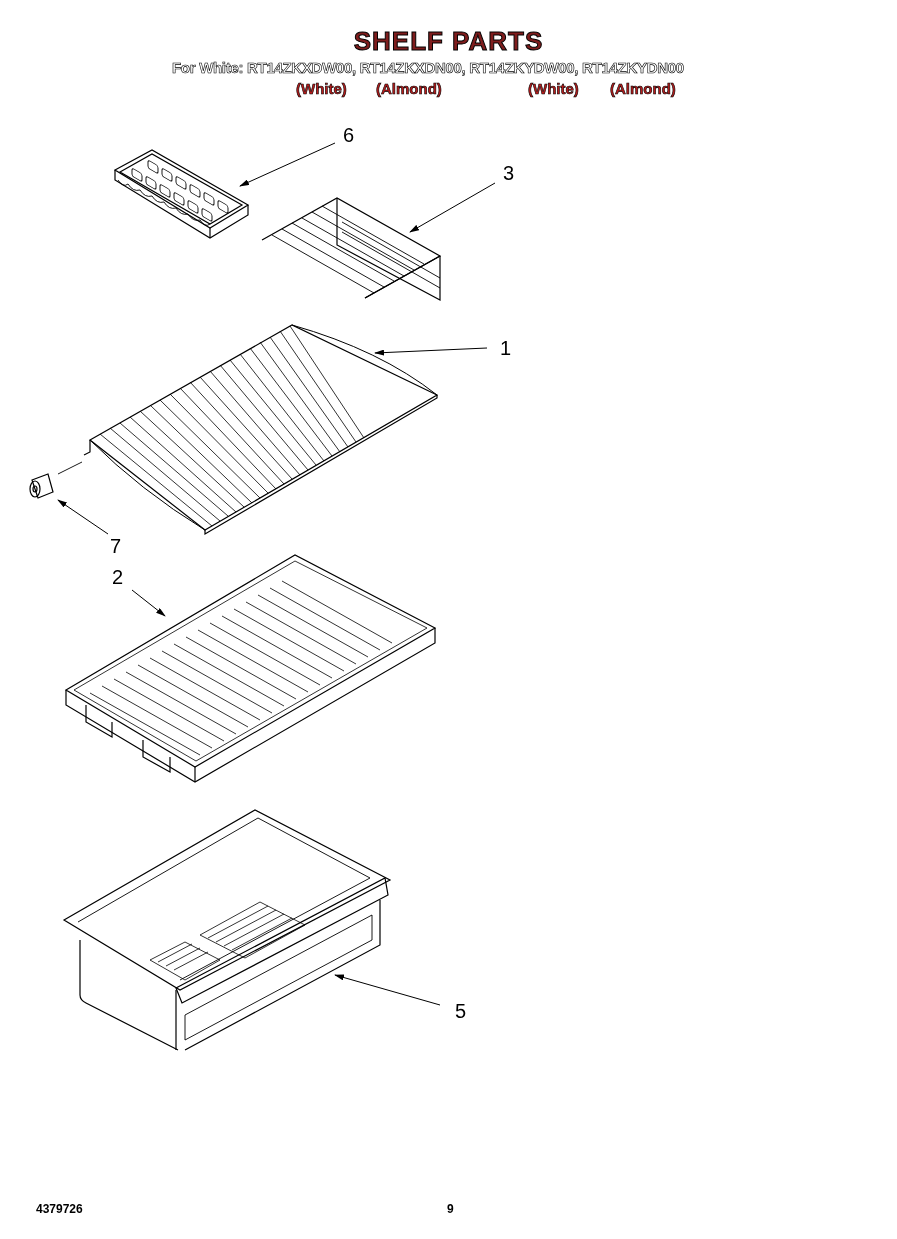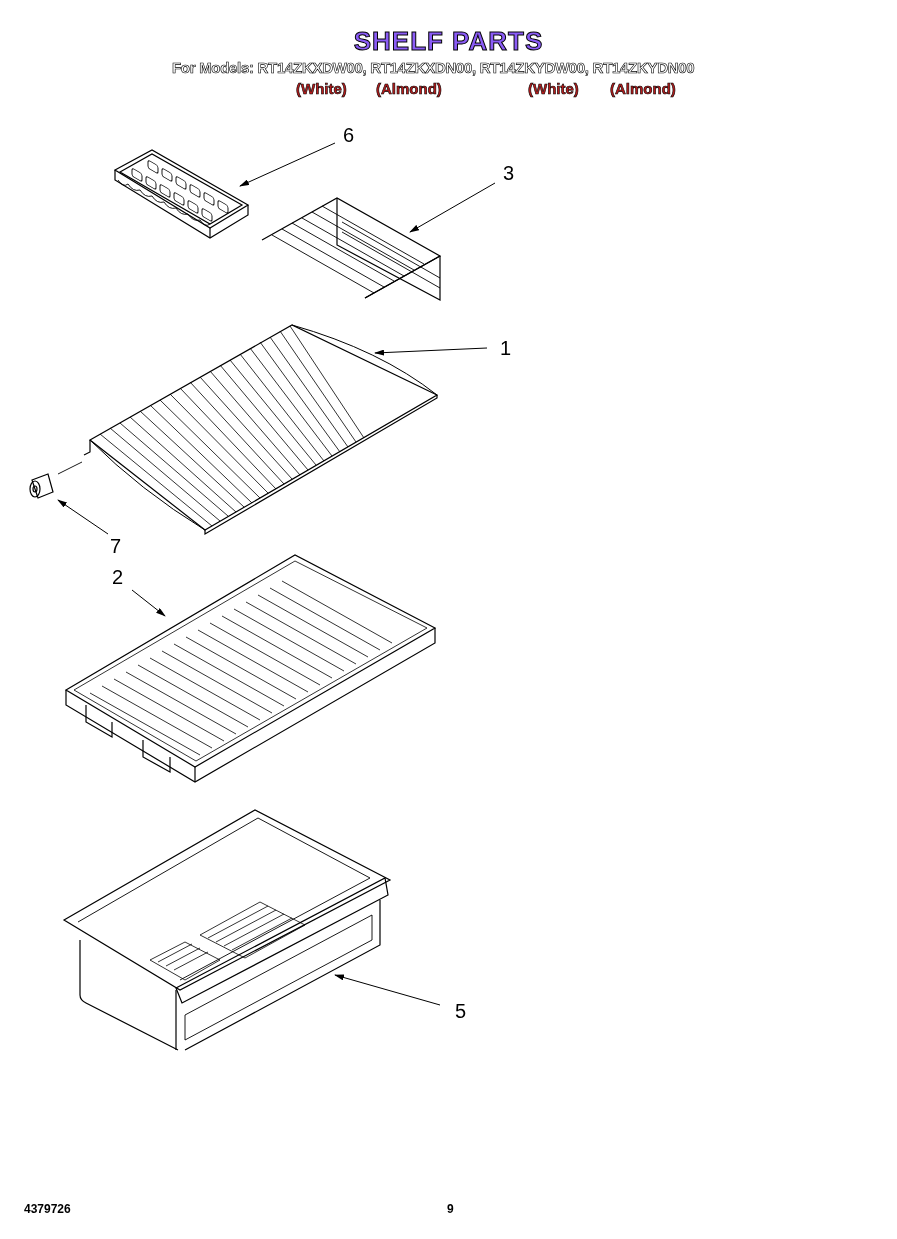--- a/index.html
+++ b/index.html
@@ -1,28 +1,28 @@
 <!DOCTYPE html>
 <html><head>
 <meta charset="utf-8">
 <style>
   html,body{margin:0;padding:0;background:#fff;}
   body{width:897px;height:1239px;position:relative;overflow:hidden;font-family:"Liberation Sans",sans-serif;color:#000;}
-  .title{position:absolute;left:0;width:897px;top:26px;text-align:center;font-size:26px;font-weight:bold;letter-spacing:1px;color:#8b5cf6;-webkit-text-stroke:1px #000;}
+  .title{position:absolute;left:0;width:897px;top:26px;text-align:center;font-size:26px;font-weight:bold;letter-spacing:1px;color:#7f1d1d;-webkit-text-stroke:1px #000;}
   .models{position:absolute;left:172px;top:59px;font-size:15px;font-weight:bold;color:#fff;-webkit-text-stroke:0.6px #000;white-space:nowrap;letter-spacing:-0.3px;}
   .colors{position:absolute;top:80px;font-size:15px;font-weight:bold;color:#b91c1c;-webkit-text-stroke:0.6px #000;white-space:nowrap;}
   .callout{position:absolute;font-size:20px;font-family:"Liberation Sans",sans-serif;}
   .footer{position:absolute;top:1202px;font-size:12px;font-weight:bold;}
   svg.diag{position:absolute;left:0;top:0;}
 </style>
 </head>
 <body>
 
 <div class="title">SHELF PARTS</div>
-<div class="models">For Models: RT14ZKXDW00, RT14ZKXDN00, RT14ZKYDW00, RT14ZKYDN00</div>
+<div class="models">For White: RT14ZKXDW00, RT14ZKXDN00, RT14ZKYDW00, RT14ZKYDN00</div>
 <div class="colors" style="left:296px">(White)</div>
 <div class="colors" style="left:376px">(Almond)</div>
 <div class="colors" style="left:528px">(White)</div>
 <div class="colors" style="left:610px">(Almond)</div>
 
 <svg class="diag" width="897" height="1239" viewBox="0 0 897 1239">
   <defs>
     <marker id="ah" markerWidth="10" markerHeight="6" refX="9" refY="3" orient="auto">
       <path d="M0,0 L10,3 L0,6 Z" fill="#000"></path>
     </marker>
@@ -161,14 +161,14 @@
   </g>
 </svg>
 
 <div class="callout" style="left:343px;top:124px">6</div>
 <div class="callout" style="left:503px;top:162px">3</div>
 <div class="callout" style="left:500px;top:337px">1</div>
 <div class="callout" style="left:110px;top:535px">7</div>
 <div class="callout" style="left:112px;top:566px">2</div>
 <div class="callout" style="left:455px;top:1000px">5</div>
 
-<div class="footer" style="left:24px">4379726</div>
+<div class="footer" style="left:36px">4379726</div>
 <div class="footer" style="left:447px">9</div>
 
 </body></html>

